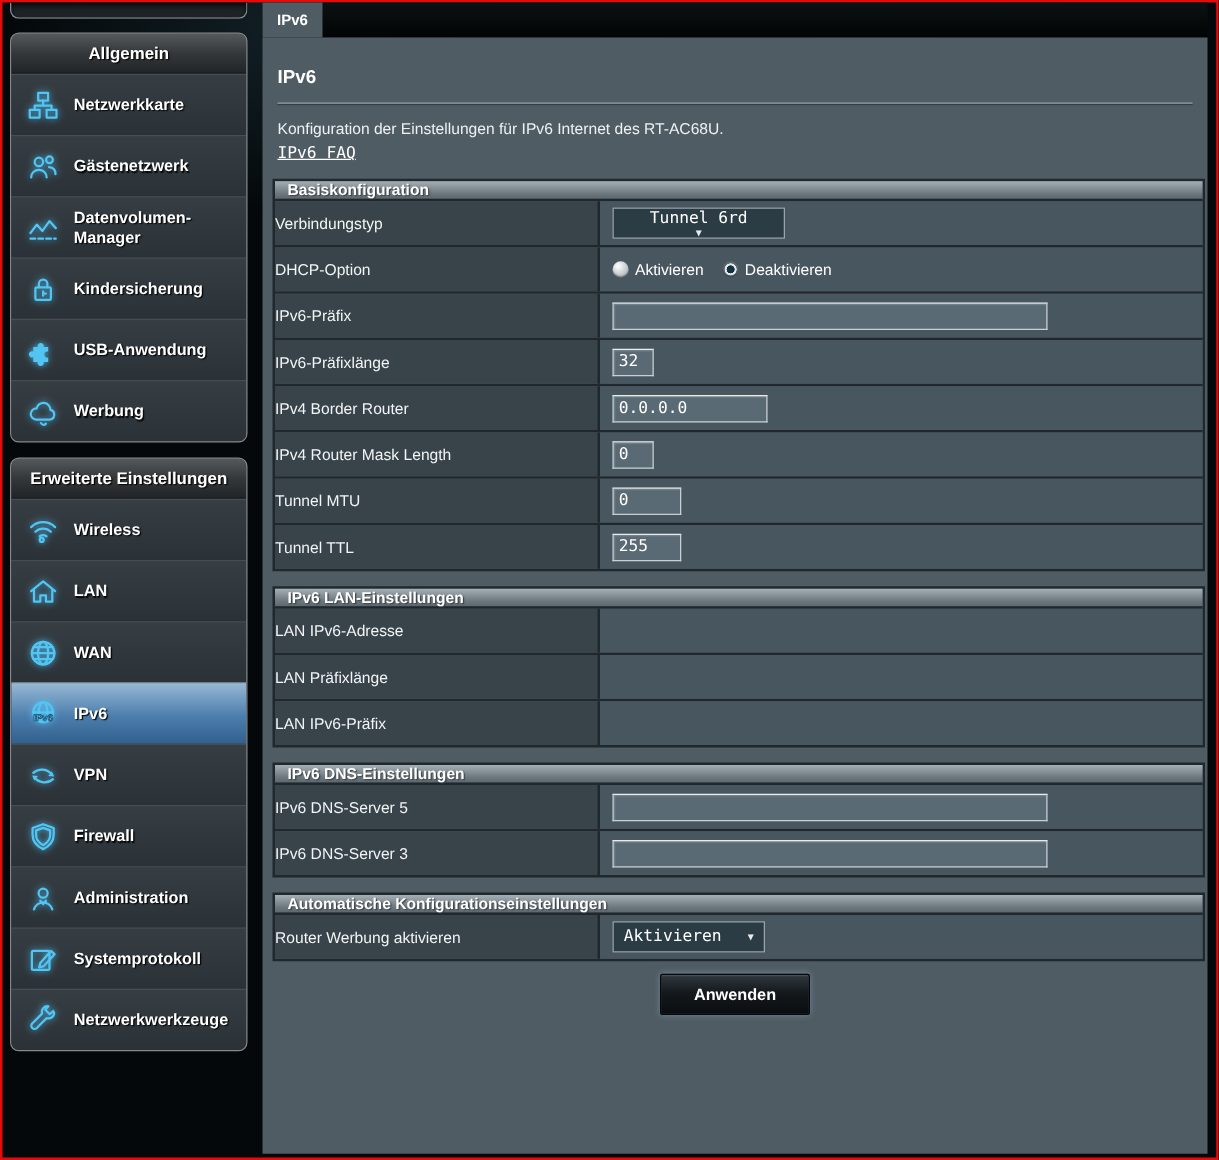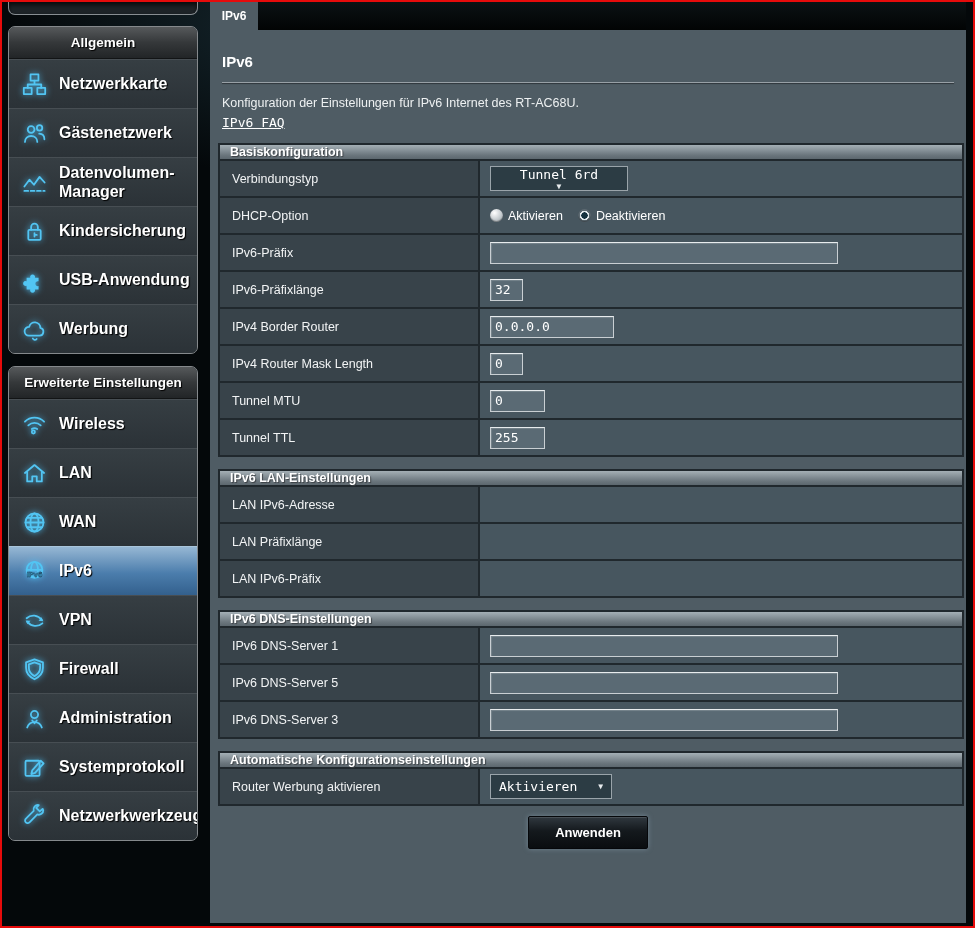--- a/index.html
+++ b/index.html
@@ -17,21 +17,21 @@
   .nav-group { border:1px solid #85898c; border-radius:7px; overflow:hidden; margin-bottom:12px; background:#2e363b; }
   .nav-header { height:32px; background:linear-gradient(#56595b, #35383a 50%, #222527);
     display:flex; align-items:center; justify-content:center; color:#fff; font-weight:bold;
     font-size:13.5px; text-shadow:1px 1px 1px #000; border-bottom:1px solid #121415; }
   .nav-item { height:49px; display:flex; align-items:center; gap:9px; padding-left:9px;
     background:linear-gradient(#363e43,#2b3237); border-top:1px solid #474e53; cursor:pointer; position:relative; }
   .nav-icon { width:32px; flex:none; display:flex; justify-content:center; align-items:center;
     filter: drop-shadow(0 0 3px rgba(80,200,255,.85)); }
   .nav-icon svg { width:27px; height:27px; stroke:#52c5f3; fill:none; stroke-width:1.6;
     stroke-linecap:round; stroke-linejoin:round; }
-  .nav-label { color:#fff; font-weight:bold; font-size:16px; text-shadow:1px 1px 1px #000; line-height:1.2; padding-right:2px; }
+  .nav-label { color:#fff; font-weight:bold; font-size:13px; text-shadow:1px 1px 1px #000; line-height:1.2; padding-right:2px; }
   .nav-item.active { background:linear-gradient(#96b7d4, #4b7dac 55%, #33608d); border-top-color:#a9c5db; }
   .nav-item.active::after { content:""; position:absolute; right:-14px; top:0; width:14px; height:100%;
     background:linear-gradient(#96b7d4, #33608d); clip-path:polygon(0 0, 100% 50%, 0 100%); }
 
   
   .main { position:absolute; left:208px; top:0; right:7px; bottom:3px; }
   .tabbar { height:28px; background:linear-gradient(#0b1214,#020404); display:flex; }
   .tab { width:48px; background:#4f5c64; color:#fff; font-size:12px; font-weight:bold;
     display:flex; align-items:center; justify-content:center; cursor:pointer; }
   .content { position:absolute; top:28px; left:0; right:0; bottom:0; background:#4f5c64; overflow:hidden; }
@@ -41,21 +41,21 @@
   .desc { margin:13px 12px 0 12px; color:#eef1f2; font-size:12.5px; }
   .faq { display:inline-block; margin:5px 0 0 12px; color:#fff; font-family:"DejaVu Sans Mono", monospace;
     font-size:13px; text-decoration:underline; cursor:pointer; }
 
   .tbl { margin:12px 2px 10px 8px; border:2px solid #20282d; }
   .tbl-header { height:14px; background:linear-gradient(#a4afb5,#6b767d 72%,#5c676e); color:#fff;
     font-weight:bold; font-size:12.5px; display:flex; align-items:center; padding-left:10px;
     text-shadow:1px 1px 1px #3a3f43; }
   .row { display:flex; border-top:2px solid #20282d; min-height:37px; }
   .lbl { width:260px; flex:none; background:#38434a; color:#f2f4f5; font-size:12.5px;
-    display:flex; align-items:center; padding-left:12px; border-right:2px solid #20282d; }
+    display:flex; align-items:center; border-right:2px solid #20282d; }
   .val { flex:1; background:#47565f; display:flex; align-items:center; padding:5px 10px; }
 
   .txt { background:#5a6a74; border:1px solid #c9cfd3; border-top-color:#e8ecee; color:#fff;
     font-family:"DejaVu Sans Mono", monospace; font-size:13px; height:22px; padding:0 4px;
     box-shadow: inset 1px 1px 1px rgba(255,255,255,.18); }
   .w-tiny { width:33px; } .w-sm { width:55px; } .w-md { width:124px; } .w-lg { width:348px; }
 
   .dropdown { height:25px; background:#2c3c44; border:1px solid #9aa4aa; color:#fff;
     font-family:"DejaVu Sans Mono", monospace; font-size:13px; display:inline-flex; align-items:center;
     justify-content:space-between; padding:0 8px; cursor:pointer; }
@@ -348,26 +348,20 @@
         <div class="row">
           <div class="lbl">LAN IPv6-Präfix</div>
           <div class="val"></div>
         </div>
       </div>
 
       
       <div class="tbl">
         <div class="tbl-header">IPv6 DNS-Einstellungen</div>
         <div class="row">
-          <div class="lbl">IPv6 DNS-Server 1</div>
-          <div class="val">
-              <input class="txt w-lg" value="" style="">
-            </div>
-        </div>
-        <div class="row">
           <div class="lbl">IPv6 DNS-Server 5</div>
           <div class="val">
               <input class="txt w-lg" value="" style="">
             </div>
         </div>
         <div class="row">
           <div class="lbl">IPv6 DNS-Server 3</div>
           <div class="val">
               <input class="txt w-lg" value="" style="">
             </div>

